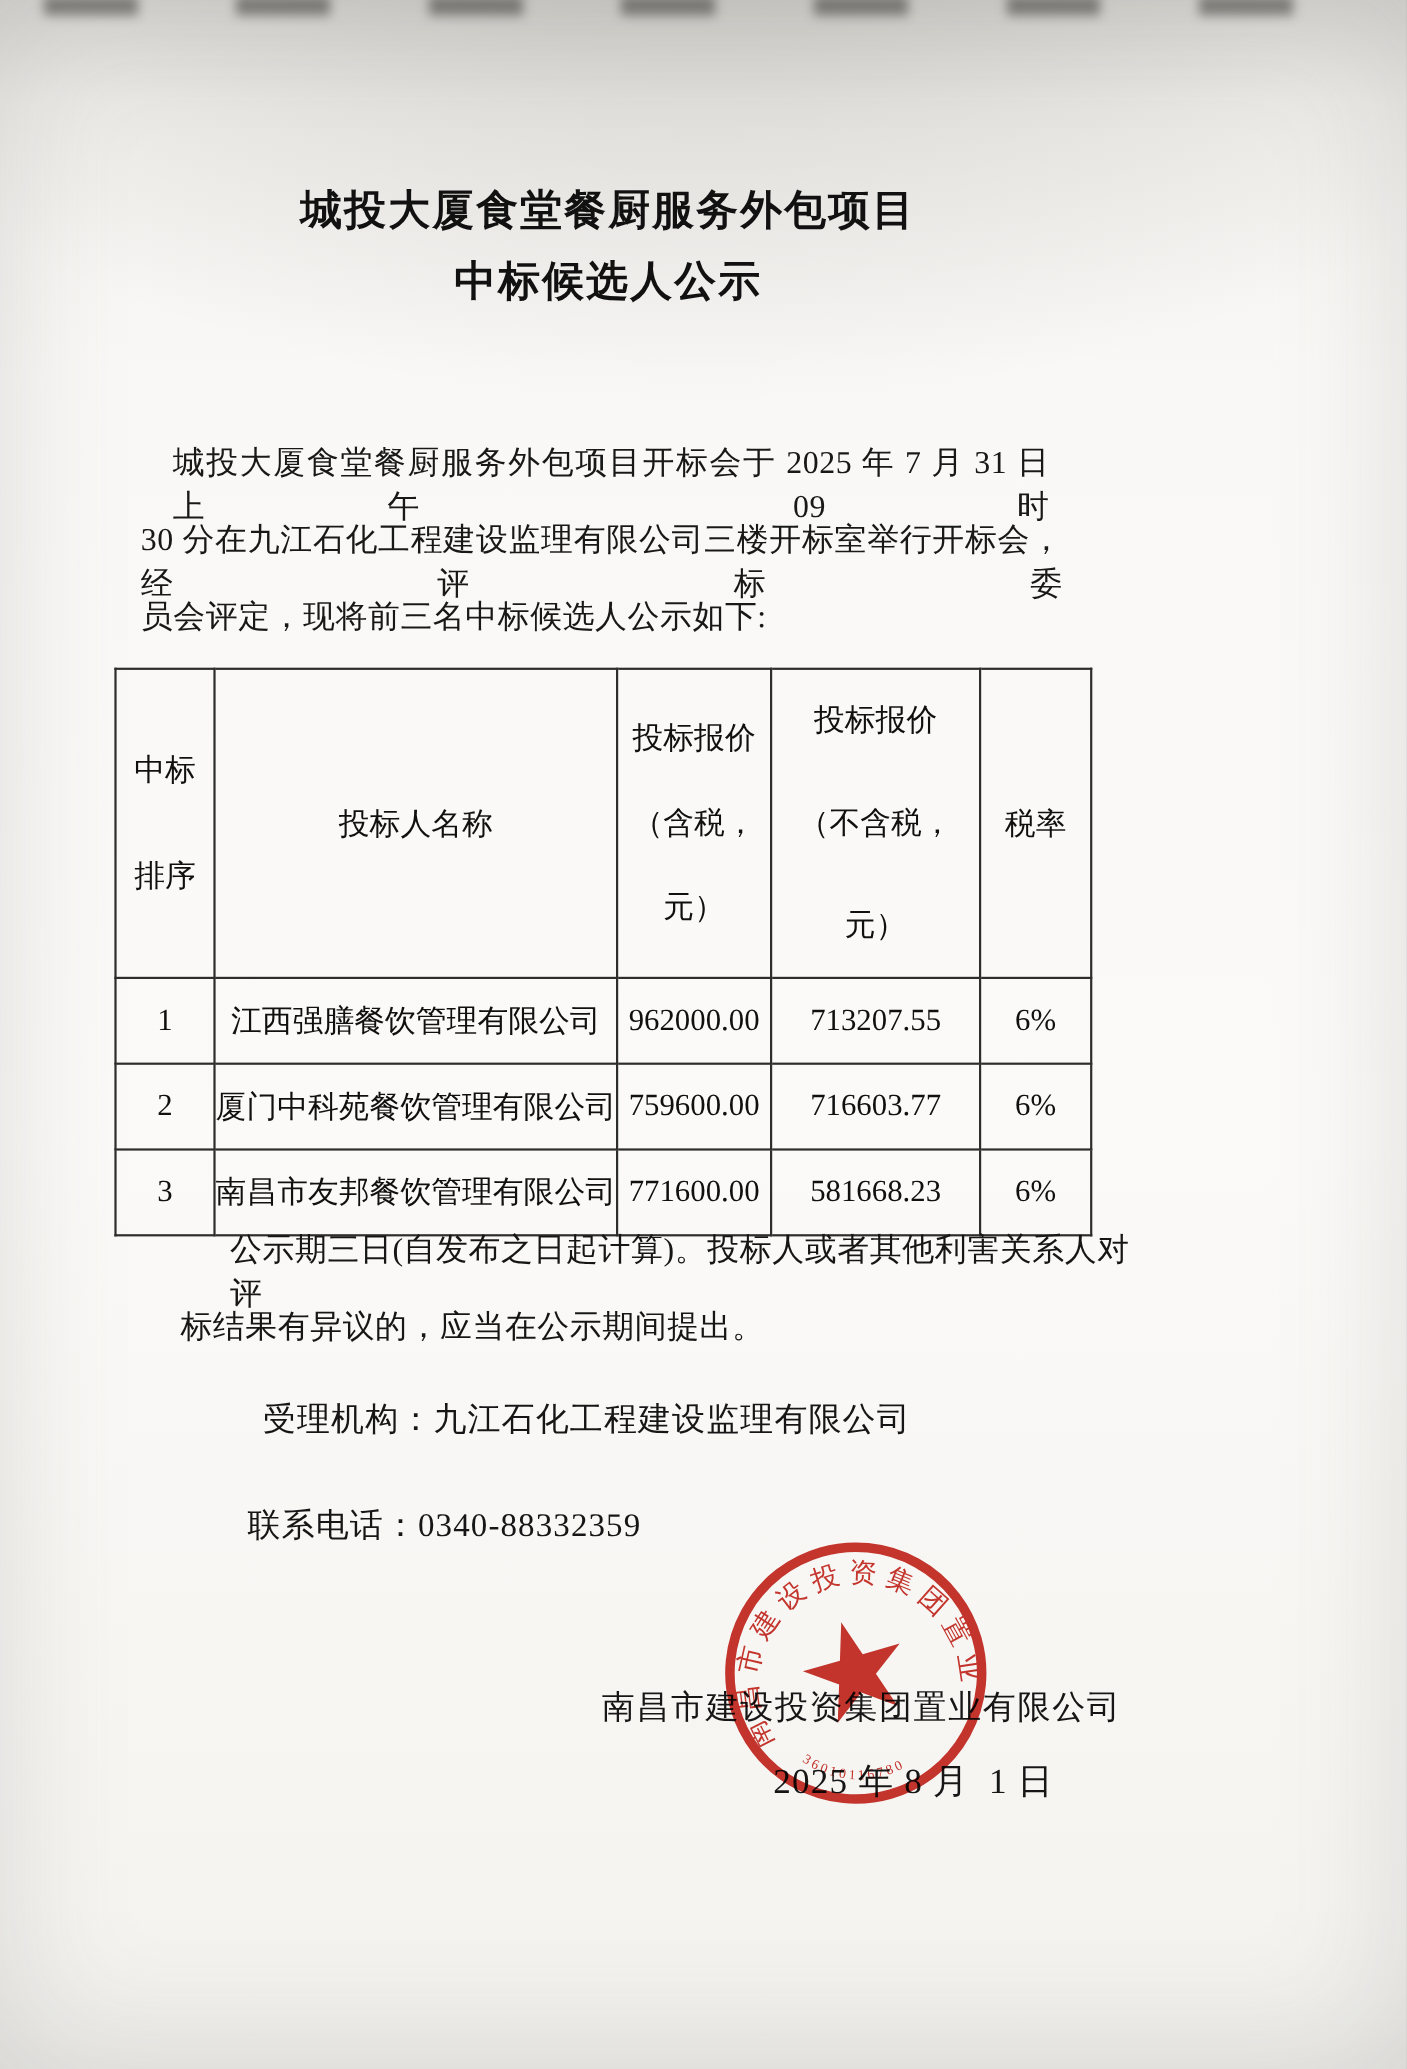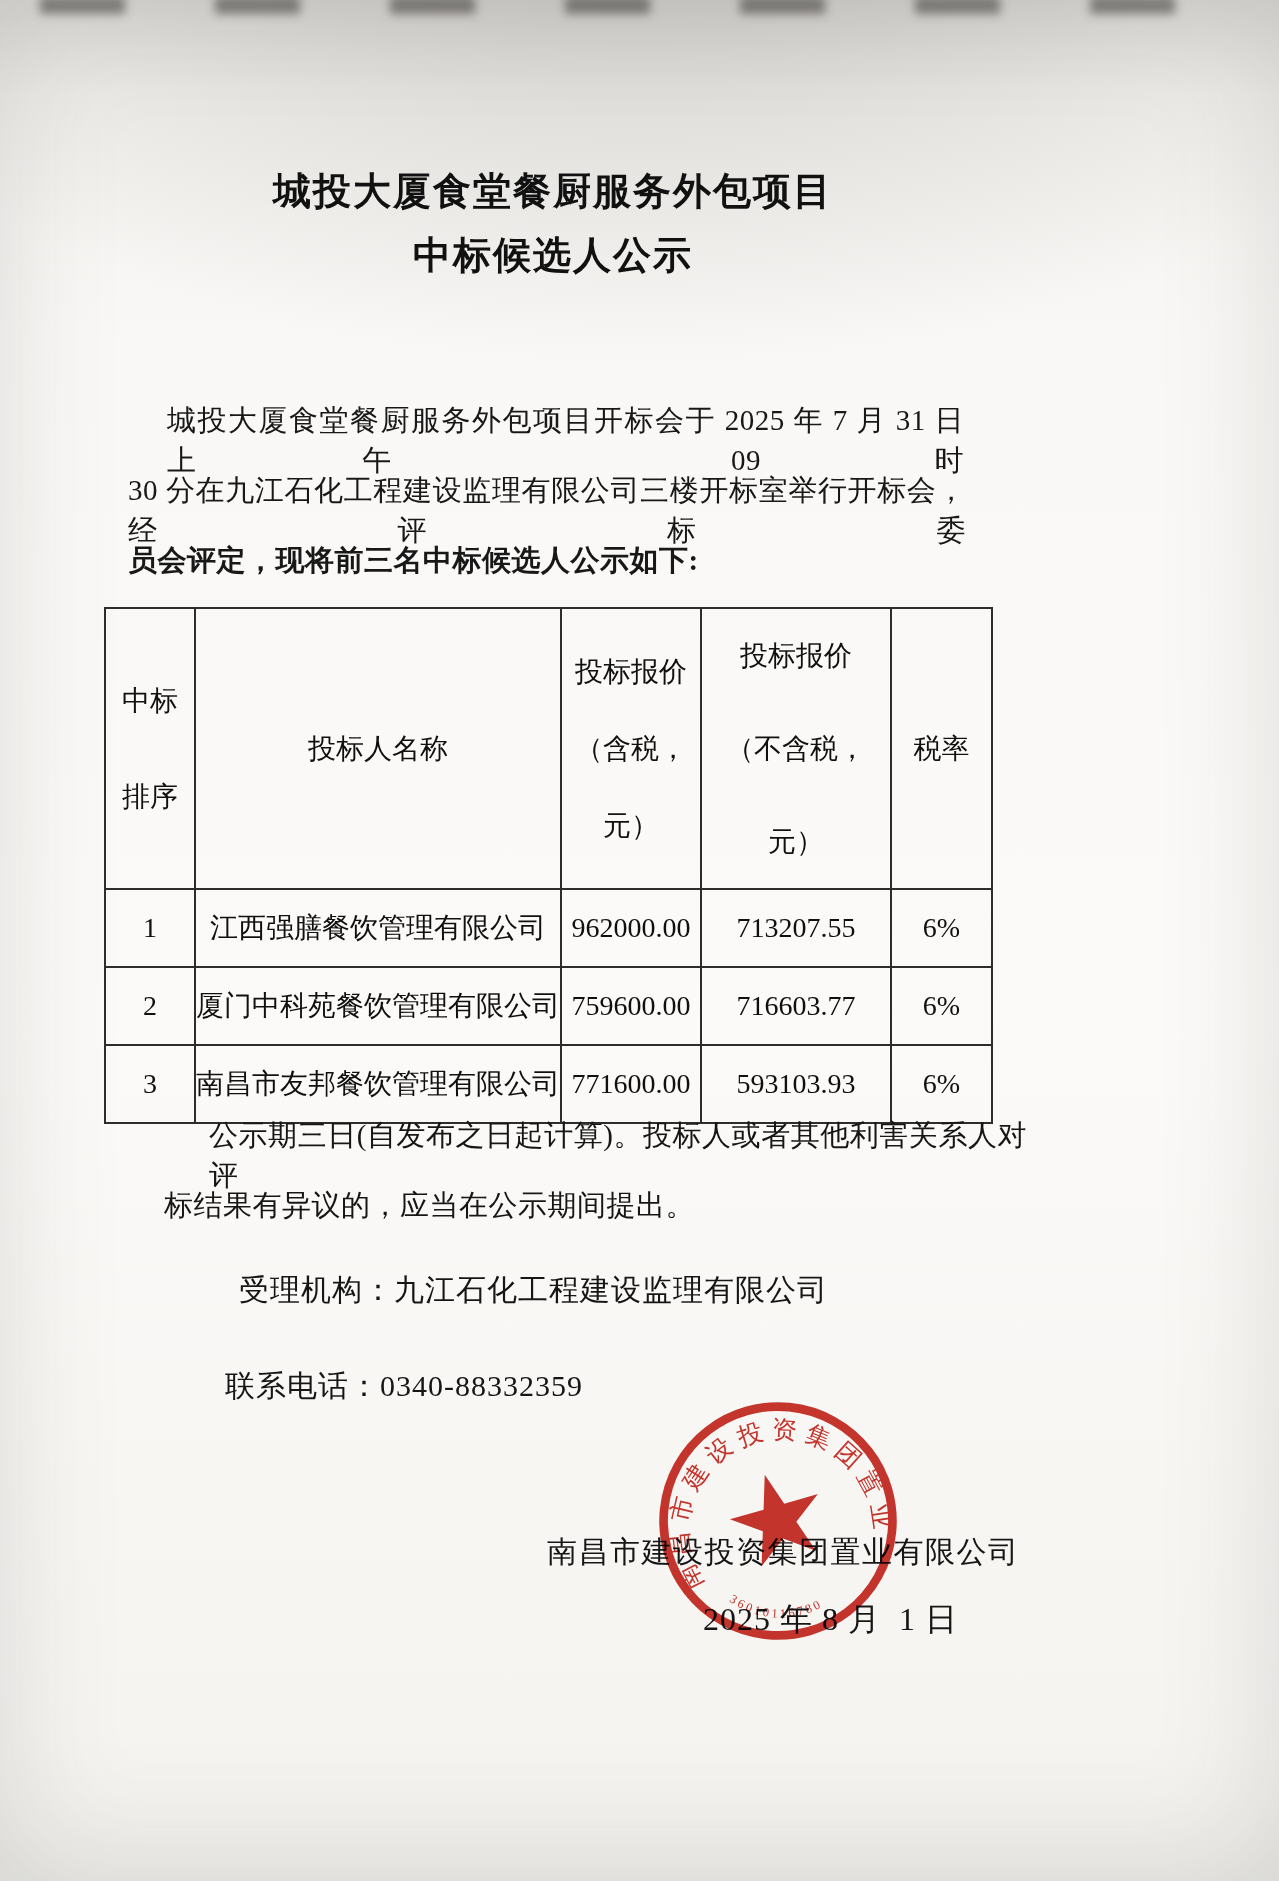--- a/index.html
+++ b/index.html
@@ -25,23 +25,23 @@
     position:absolute;left:0;width:1106px;margin:0;
     text-align:center;font-weight:bold;font-size:38px;letter-spacing:2px;
     color:#111;
   }
   .t1{top:166px;}
   .t2{top:230px;}
   .intro{
     position:absolute;margin:0;font-size:29px;letter-spacing:.5px;color:#181818;
   }
   .just{text-align:justify;text-align-last:justify;}
-  .i1{left:128px;top:401px;width:836px;padding-left:39px;box-sizing:border-box;}
+  .i1{left:118px;top:401px;width:836px;padding-left:39px;box-sizing:border-box;}
   .i2{left:128px;top:471px;width:838px;}
-  .i3{left:128px;top:541px;font-weight:bold;}
+  .i3{left:128px;top:541px;}
   table.bid-table{
     position:absolute;left:104px;top:607px;width:887px;
     border-collapse:collapse;table-layout:fixed;
     font-size:28px;color:#101010;
   }
   .bid-table th,.bid-table td{
     border:2px solid #2d2d2d;
     text-align:center;vertical-align:middle;
     font-weight:normal;padding:0;
   }
@@ -118,21 +118,21 @@
         <td class="num">2</td>
         <td>厦门中科苑餐饮管理有限公司</td>
         <td class="num">759600.00</td>
         <td class="num">716603.77</td>
         <td class="num">6%</td>
       </tr>
       <tr>
         <td class="num">3</td>
         <td>南昌市友邦餐饮管理有限公司</td>
         <td class="num">771600.00</td>
-        <td class="num">593103.93</td>
+        <td class="num">581668.23</td>
         <td class="num">6%</td>
       </tr>
     </tbody>
   </table>
 
   <p class="notice n1">公示期三日(自发布之日起计算)。投标人或者其他利害关系人对评</p>
   <p class="notice n2">标结果有异议的，应当在公示期间提出。</p>
 
   <p class="agency">受理机构：九江石化工程建设监理有限公司</p>
   <p class="phone">联系电话：0340-88332359</p>

